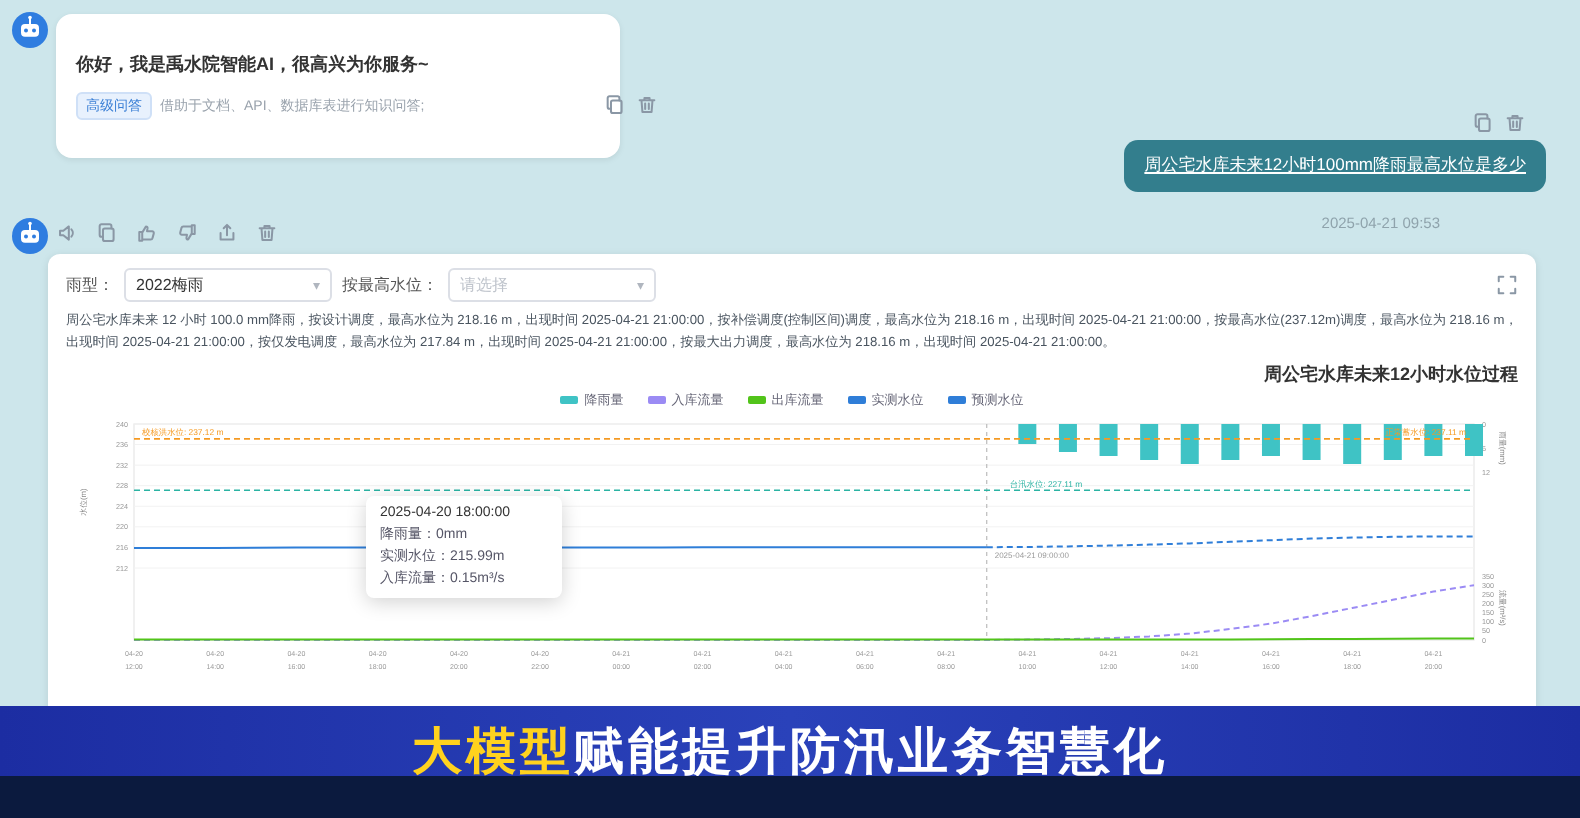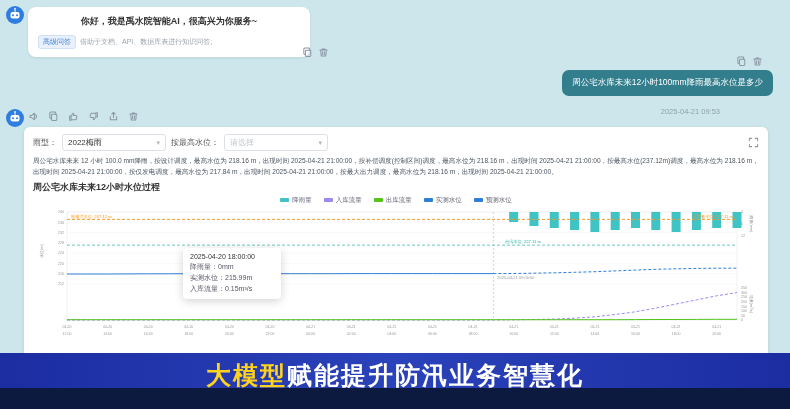--- a/index.html
+++ b/index.html
@@ -5,51 +5,51 @@
   html,body{margin:0;padding:0;background:#9fb6bd;}
   .stage{position:relative;width:790px;height:409px;background:#cde6eb;overflow:hidden;
          font-family:"Liberation Sans",sans-serif;}
   
   .avatar{position:absolute;width:18px;height:18px;}
   .avatar svg{width:100%;height:100%;}
   .avatar1{left:6px;top:6px;}
   .avatar2{left:6px;top:109px;}
   
   .ai-bubble{position:absolute;left:28px;top:7px;width:262px;background:#ffffff;border-radius:8px;
-             padding:8px 10px;box-shadow:0 1px 3px rgba(0,0,0,.08);text-align:center;}
+             padding:19px 10px;box-shadow:0 1px 3px rgba(0,0,0,.08);}
   .greet{font-size:9px;font-weight:bold;color:#333;}
   .mode-line{margin-top:7px;display:flex;align-items:center;gap:4px;}
   .badge{font-size:7px;color:#3a7fd5;background:#e8f1fd;border:1px solid #cfe0f7;border-radius:3px;
          padding:1px 4px;white-space:nowrap;cursor:pointer;}
   .mode-desc{font-size:7px;color:#9aa3ad;white-space:nowrap;}
   .ai-tools{position:absolute;left:302px;top:47px;display:flex;gap:5px;}
   
   .user-tools{position:absolute;right:27px;top:56px;display:flex;gap:5px;}
   .user-bubble{position:absolute;right:17px;top:70px;background:#337e8d;color:#fff;font-size:8.5px;
-               padding:7px 10px;border-radius:7px;max-width:230px;white-space:nowrap;}
+               padding:7px 10px;border-radius:7px;max-width:230px;white-space:nowrap;text-decoration:underline;}
   .user-time{position:absolute;right:70px;top:107px;font-size:7.5px;color:#8fa3ac;}
   
   .toolbar{position:absolute;left:28px;top:111px;display:flex;gap:9px;align-items:center;}
   
   .ic{width:11px;height:11px;display:inline-flex;cursor:pointer;}
   .ic svg{width:100%;height:100%;stroke:#8a97a5;fill:none;stroke-width:1.1;
           stroke-linecap:round;stroke-linejoin:round;}
   
   .panel{position:absolute;left:24px;top:127px;width:744px;height:254px;background:#fff;border-radius:6px;
          box-shadow:0 1px 4px rgba(0,0,0,.10);padding:7px 9px;box-sizing:border-box;}
   .controls{display:flex;align-items:center;gap:5px;}
   .lbl{font-size:8px;color:#555;}
   .select{display:flex;align-items:center;justify-content:space-between;width:104px;height:17px;
           border:1px solid #dcdfe6;border-radius:3px;padding:0 5px;font-size:8px;color:#333;
           background:#fff;box-sizing:border-box;cursor:pointer;}
   .select.ph .val{color:#bfc4cc;}
   .caret{color:#b0b6bf;font-size:7px;margin-left:4px;}
   .fs-btn{margin-left:auto;}
   .summary{margin-top:5px;font-size:6.6px;color:#4a5560;line-height:1.65;}
-  .chart-title{text-align:left;font-size:9px;font-weight:bold;color:#333;margin-top:3px;}
+  .chart-title{text-align:right;font-size:9px;font-weight:bold;color:#333;margin-top:3px;}
   .legend{display:flex;justify-content:center;gap:12px;margin-top:2px;font-size:6.5px;color:#667;}
   .legend .item{display:flex;align-items:center;cursor:pointer;}
   .legend .sw{display:inline-block;width:9px;height:4px;border-radius:1px;margin-right:3px;}
   .chart-wrap{position:relative;margin-top:1px;}
   svg#chart{display:block;width:726px;height:146px;}
   .tooltip{position:absolute;left:150px;top:42px;width:98px;background:#fff;border-radius:4px;
            box-shadow:0 2px 10px rgba(0,0,0,.18);padding:5px 7px;font-size:7px;color:#556;
            pointer-events:none;box-sizing:border-box;}
   .tt-title{color:#333;margin-bottom:2px;}
   .tt-row{margin-top:1px;}

